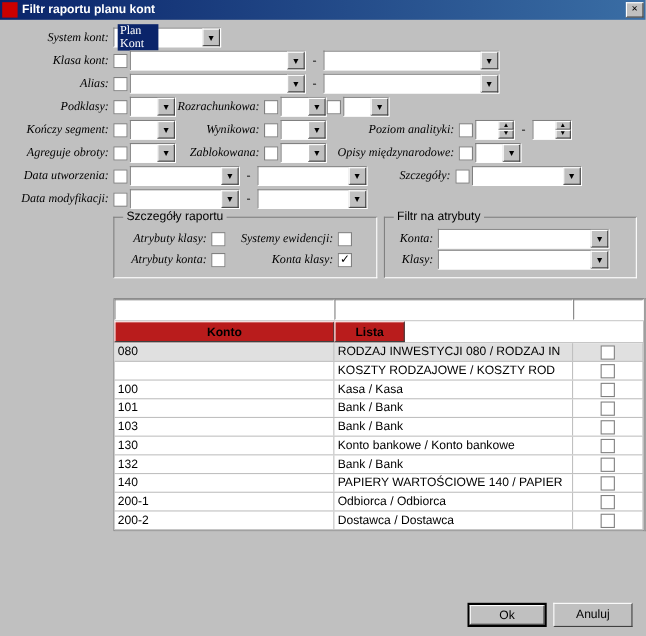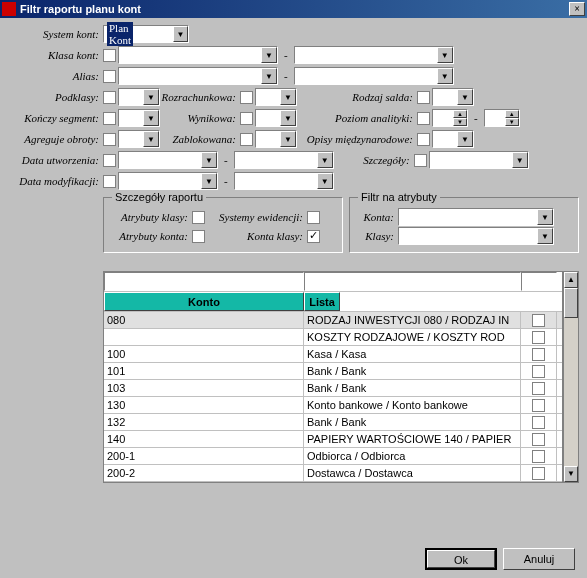--- a/index.html
+++ b/index.html
@@ -155,35 +155,35 @@
   .grid-header .grid-row { height:20px; }
   .grid-filter .grid-row { height:20px; background:#fff; }
   .gcell {
     border-right:1px solid #c0c0c0;
     padding:1px 3px;
     font-size:11px;
     overflow:hidden; white-space:nowrap;
     display:flex; align-items:center;
   }
   .gcell.hdr {
-    background:#14b8a6;
+    background:#b91c1c;
     font-weight:bold;
     border:1px solid;
     border-color:#fff #404040 #404040 #fff;
     justify-content:center;
     text-align:right;
   }
   .gcell.flt {
     background:#fff;
     border:1px solid;
     border-color:#808080 #fff #fff #808080;
   }
   .col-konto { width:200px; }
   .col-typ   { width:217px; }
-  .col-lista { width:36px; justify-content:center; }
+  .col-lista { width:64px; justify-content:center; }
   .col-lista .chk { margin:0; }
   .grid-body .grid-row:first-child { background:#e0e0e0; }
   .vscroll {
     width:16px;
     background:#c0c0c0;
     border:1px solid #808080;
     display:flex; flex-direction:column;
   }
   .vscroll .sbtn {
     height:16px; background:#c0c0c0;
@@ -217,21 +217,21 @@
   <span class="title">Filtr raportu planu kont</span>
   <span class="close">×</span>
 </div>
 
 <div class="content">
 
   <div class="form-area">
 
     <div class="row">
       <span class="lbl w-main">System kont:</span>
-      <span class="dd sel" style="width:86px;gap:40px;">
+      <span class="dd sel" style="width:98px;gap:40px;">
         <span class="val">Plan Kont</span>
         <span class="arrow"></span>
       </span>
     </div>
 
     <div class="row">
       <span class="lbl w-main">Klasa kont:</span>
       <span class="chk"></span>
       <span class="dd" style="width:160px;">
           <span class="val"></span>
@@ -264,21 +264,20 @@
       <span class="dd" style="width:42px;">
           <span class="val"></span>
           <span class="arrow"></span>
         </span>
       <span class="lbl w-mid">Rozrachunkowa:</span>
       <span class="chk"></span>
       <span class="dd" style="width:42px;">
           <span class="val"></span>
           <span class="arrow"></span>
         </span>
-      <span class="lbl w-right" style="width:120px;">Rodzaj salda:</span>
       <span class="chk"></span>
       <span class="dd" style="width:42px;">
           <span class="val"></span>
           <span class="arrow"></span>
         </span>
     </div>
 
     <div class="row">
       <span class="lbl w-main">Kończy segment:</span>
       <span class="chk"></span>

